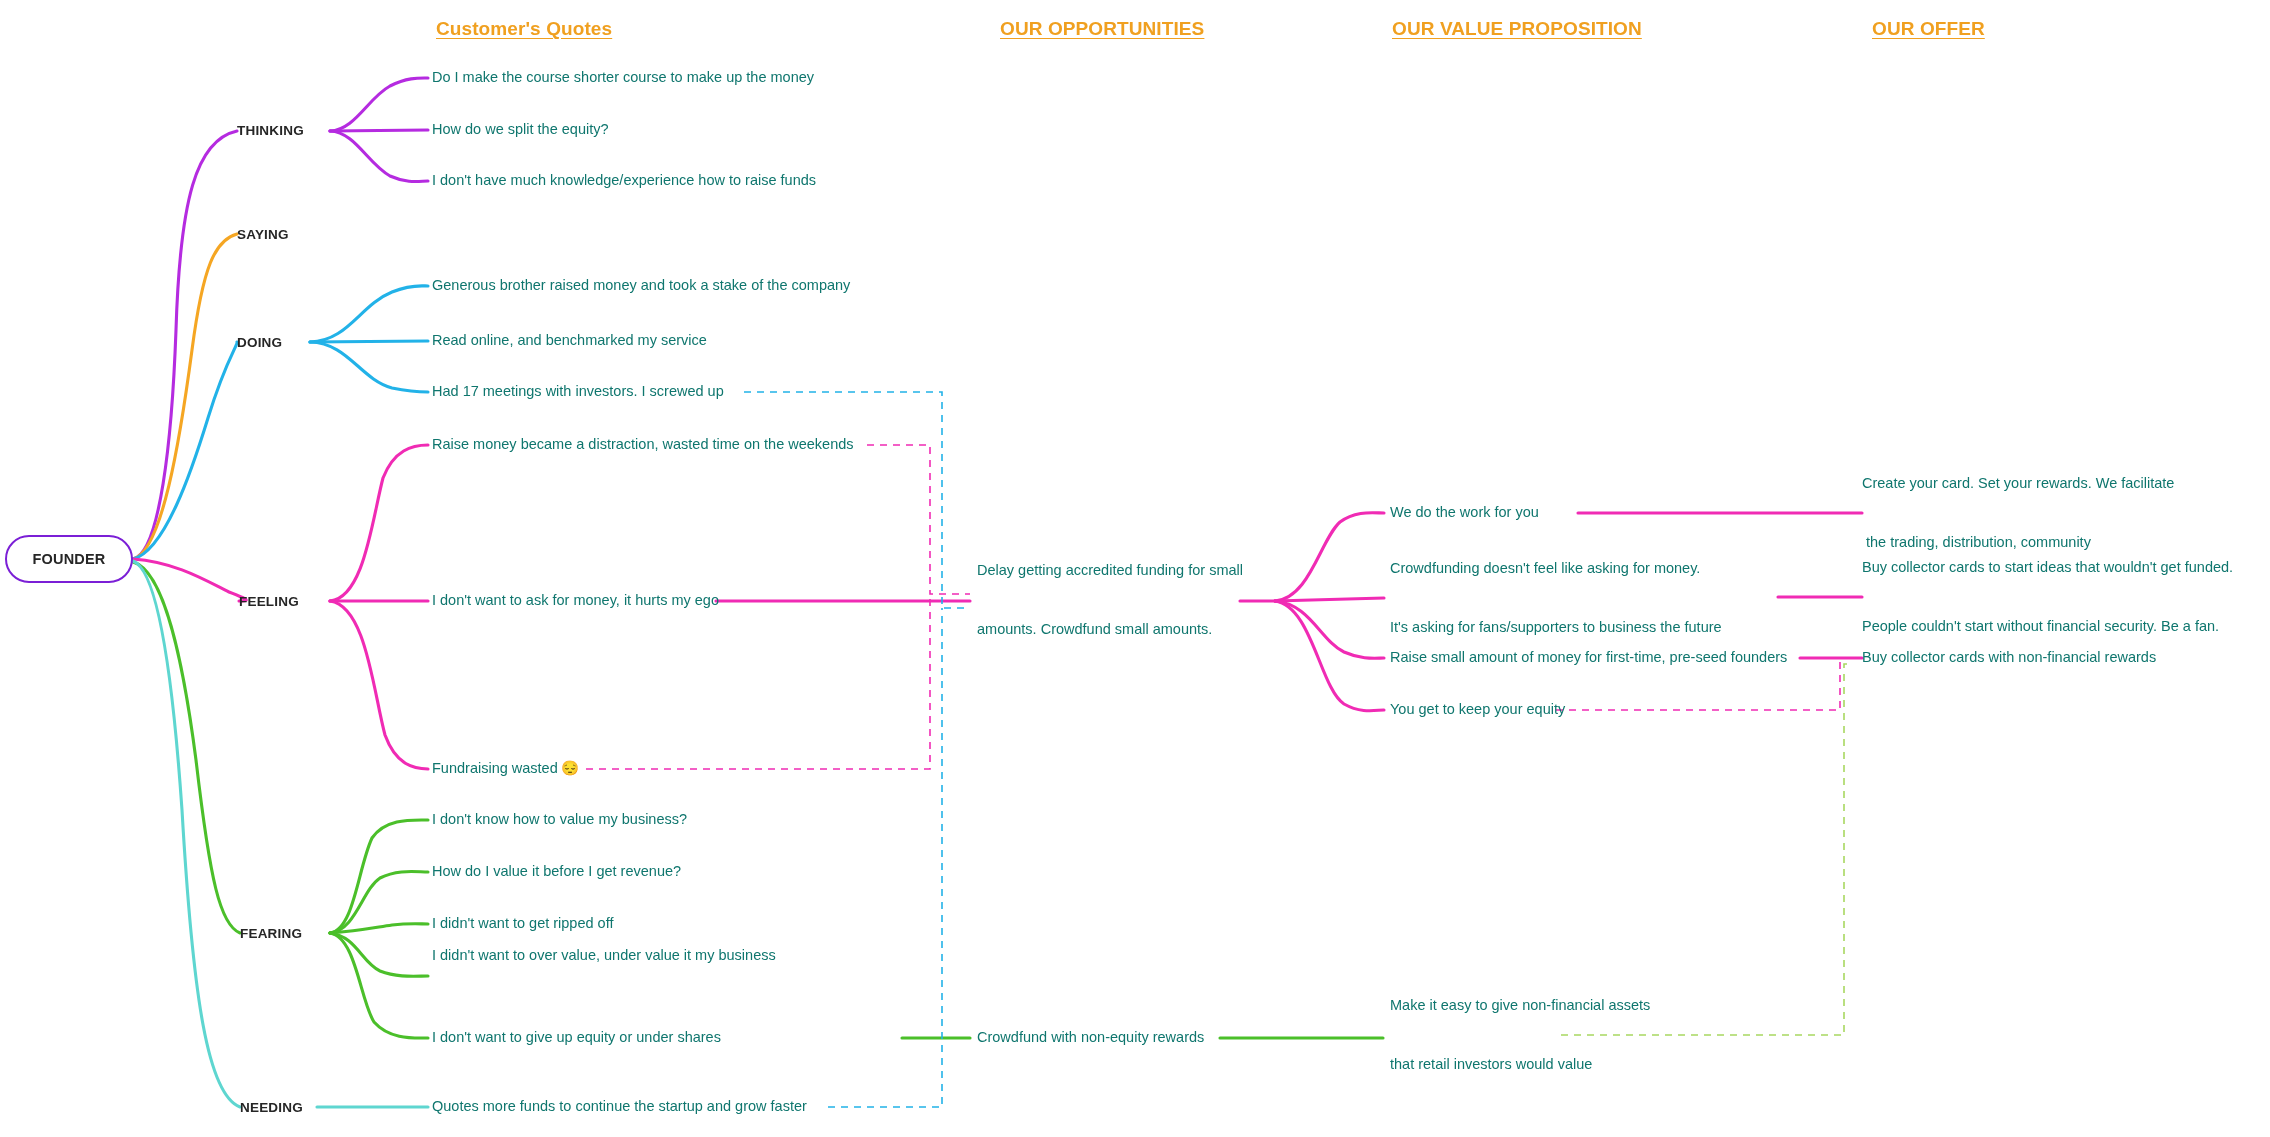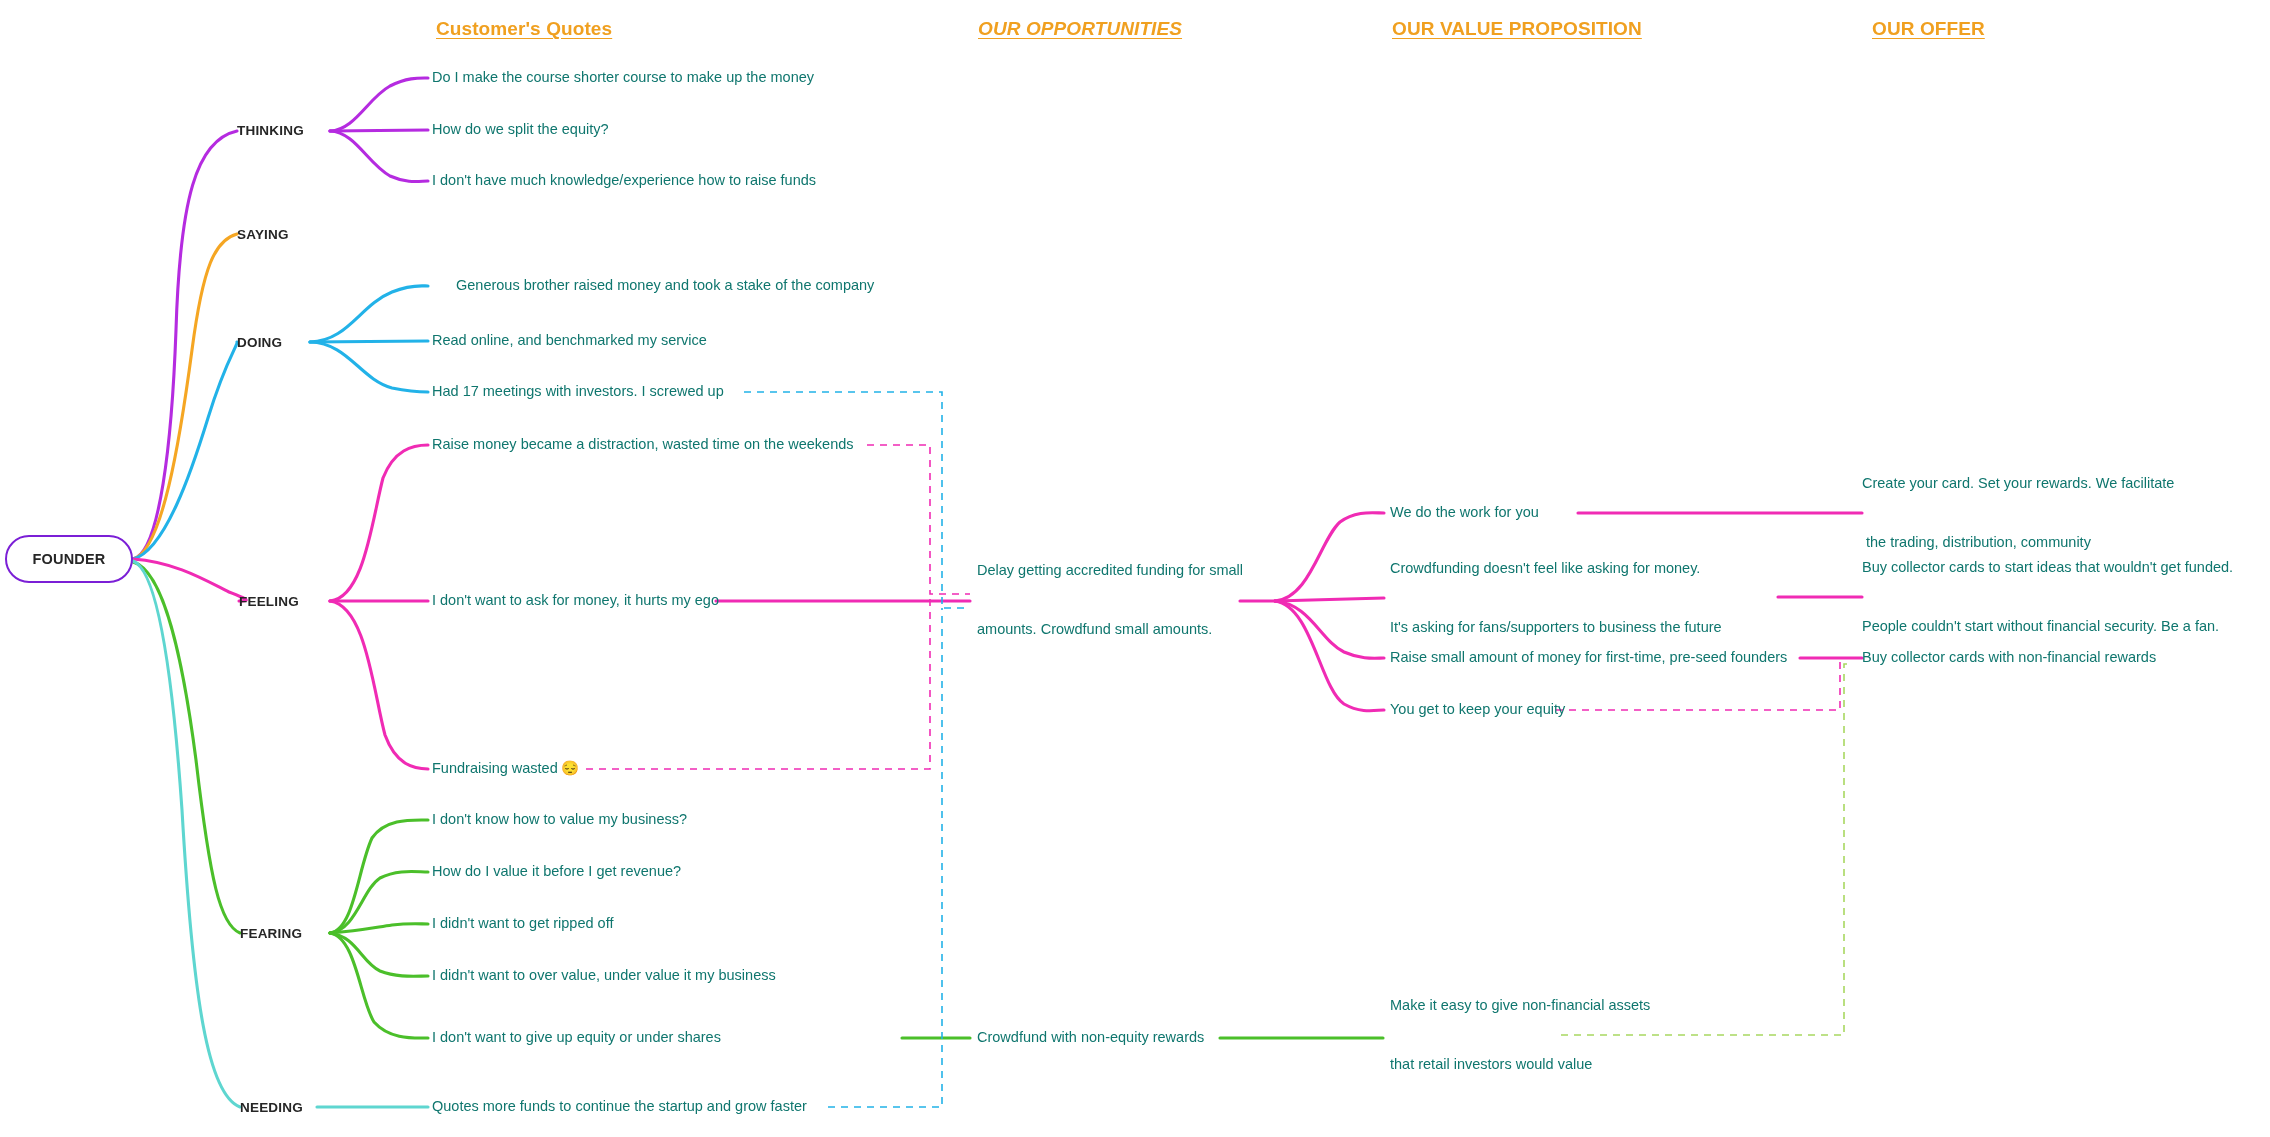--- a/index.html
+++ b/index.html
@@ -157,49 +157,49 @@
       <path d="M1800,658 L1862,658"></path>
     </g>
 
     <g fill="none" stroke-width="1.6" stroke-dasharray="7 6">
       <path stroke="#F02BB4" d="M1556,710 L1840,710 L1840,662"></path>
       <path stroke="#A8D860" d="M1847,664 L1844,664 L1844,1035 L1560,1035"></path>
     </g>
   </svg>
 
   <div class="col-header" style="left:436px; top:18px;">Customer's Quotes</div>
-  <div class="col-header" style="left:978px; top:18px;font-style:italic;">OUR OPPORTUNITIES</div>
+  <div class="col-header" style="left:1000px; top:18px;">OUR OPPORTUNITIES</div>
   <div class="col-header" style="left:1392px; top:18px;">OUR VALUE PROPOSITION</div>
   <div class="col-header" style="left:1872px; top:18px;">OUR OFFER</div>
 
   <div class="root-node">FOUNDER</div>
 
   <div class="branch-label" style="left:237px; top:130px;">THINKING</div>
   <div class="branch-label" style="left:237px; top:234px;">SAYING</div>
   <div class="branch-label" style="left:237px; top:342px;">DOING</div>
   <div class="branch-label" style="left:239px; top:601px;">FEELING</div>
   <div class="branch-label" style="left:240px; top:933px;">FEARING</div>
   <div class="branch-label" style="left:240px; top:1107px;">NEEDING</div>
 
   <div class="leaf" style="left:432px; top:78px;">Do I make the course shorter course to make up the money</div>
   <div class="leaf" style="left:432px; top:130px;">How do we split the equity?</div>
   <div class="leaf" style="left:432px; top:181px;">I don't have much knowledge/experience how to raise funds</div>
 
-  <div class="leaf" style="left:456px; top:286px;">Generous brother raised money and took a stake of the company</div>
+  <div class="leaf" style="left:432px; top:286px;">Generous brother raised money and took a stake of the company</div>
   <div class="leaf" style="left:432px; top:341px;">Read online, and benchmarked my service</div>
   <div class="leaf" style="left:432px; top:392px;">Had 17 meetings with investors. I screwed up</div>
 
   <div class="leaf" style="left:432px; top:445px;">Raise money became a distraction, wasted time on the weekends</div>
   <div class="leaf" style="left:432px; top:601px;">I don't want to ask for money, it hurts my ego</div>
   <div class="leaf" style="left:432px; top:769px;">Fundraising wasted 😔</div>
 
   <div class="leaf" style="left:432px; top:820px;">I don't know how to value my business?</div>
   <div class="leaf" style="left:432px; top:872px;">How do I value it before I get revenue?</div>
   <div class="leaf" style="left:432px; top:924px;">I didn't want to get ripped off</div>
-  <div class="leaf" style="left:432px; top:976px;">I didn't want to over value, under value it my business</div>
+  <div class="leaf" style="left:432px; top:956px;">I didn't want to over value, under value it my business</div>
   <div class="leaf" style="left:432px; top:1038px;">I don't want to give up equity or under shares</div>
 
   <div class="leaf" style="left:432px; top:1107px;">Quotes more funds to continue the startup and grow faster</div>
 
   <div class="leaf two-line" style="left:977px; top:600px;">
     <div>Delay getting accredited funding for small</div>
     <div>amounts. Crowdfund small amounts.</div>
   </div>
   <div class="leaf" style="left:977px; top:1038px;">Crowdfund with non-equity rewards</div>
 

